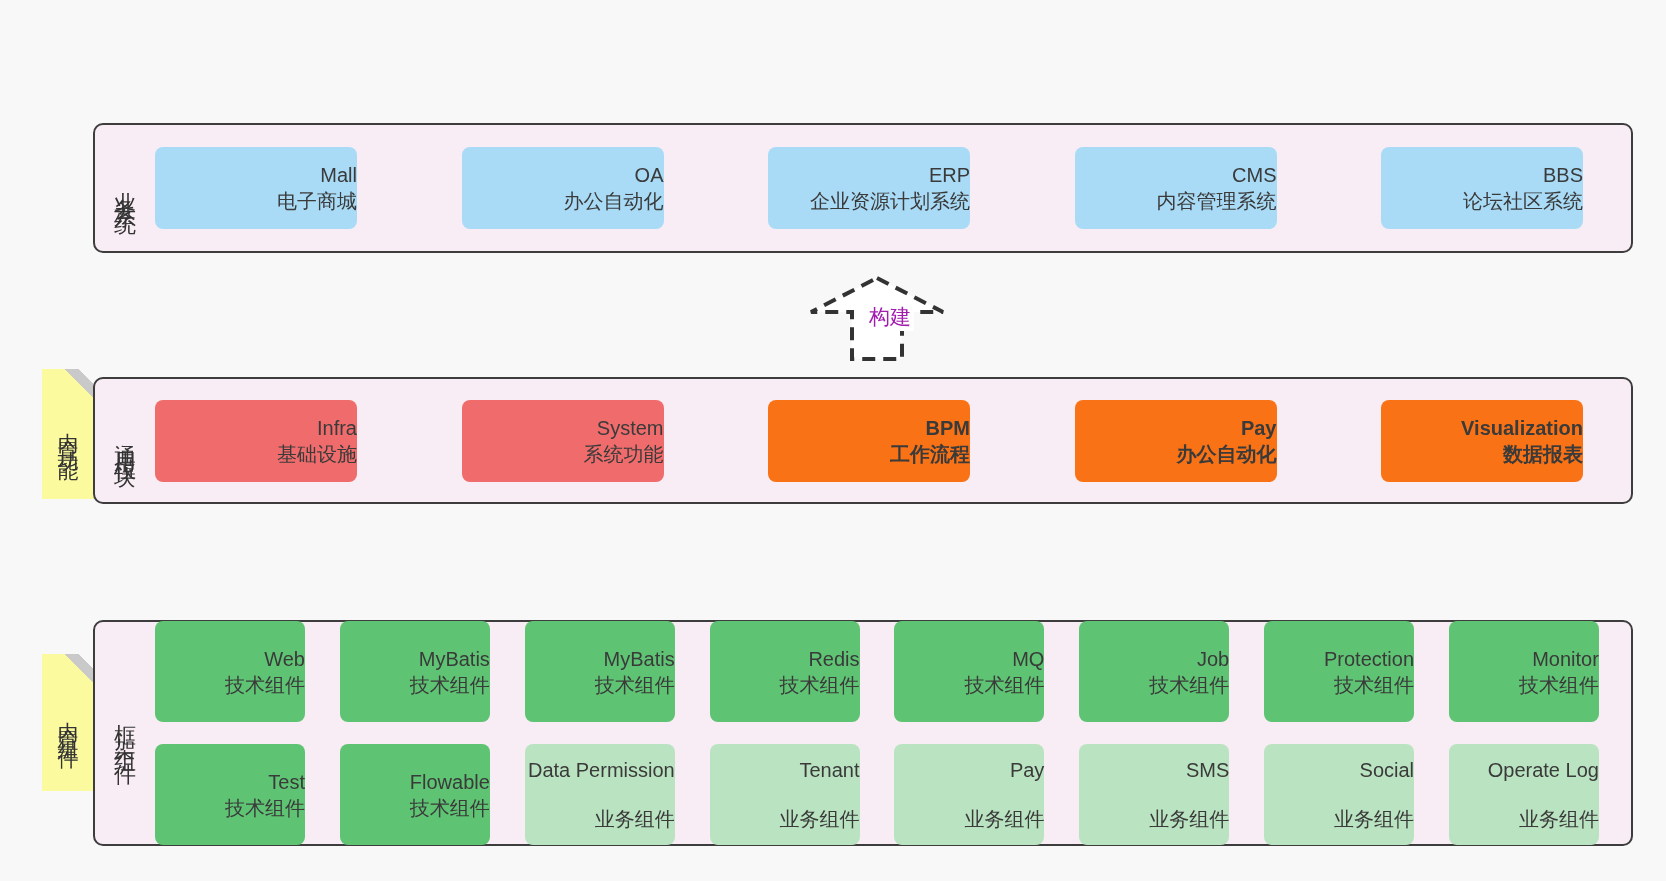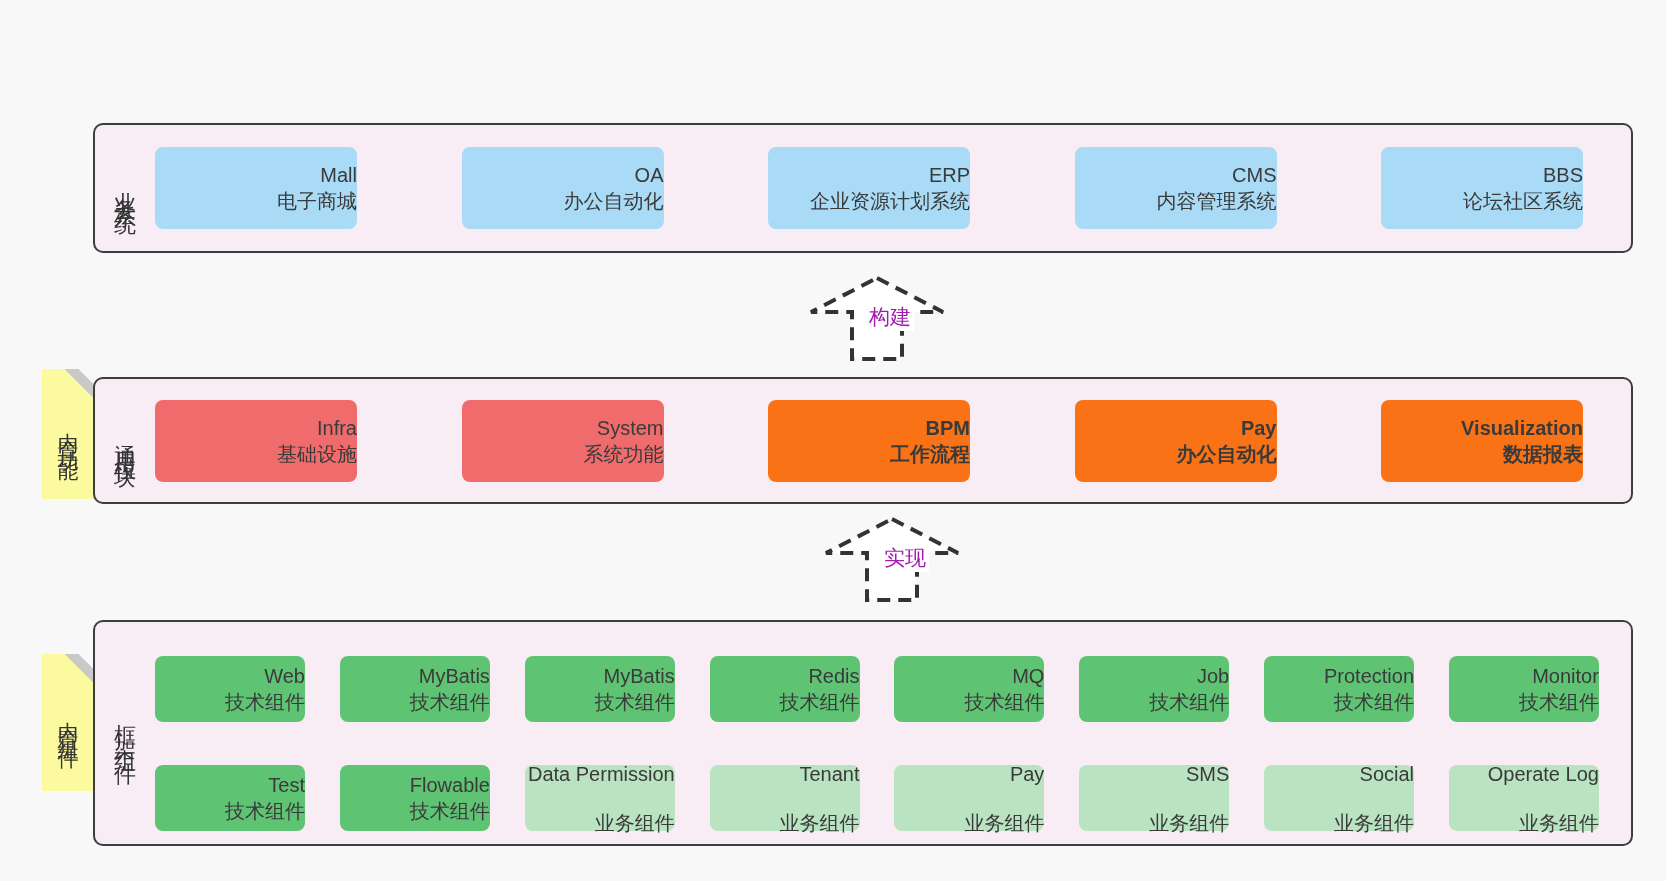--- a/index.html
+++ b/index.html
@@ -47,21 +47,21 @@
   .band-row{display:flex;justify-content:space-between;}
 
   
   .box{
     border-radius:8px;
     display:flex;flex-direction:column;align-items:flex-end;justify-content:center;
     text-align:center;
     font-size:20px;line-height:26px;color:#3a3a3a;
   }
   .box-wide{width:202px;height:82px;flex:0 0 202px;}
-  .box-small{width:150px;height:66px;flex:0 0 150px;margin-top:21px;}
+  .box-small{width:150px;height:101px;flex:0 0 150px;}
   .v-blue{background:#a9dbf6;}
   .v-red{background:#f06c6c;}
   .v-pink{background:#f97316;font-weight:bold;}
   .v-green{background:#5ec473;}
   .v-green-light{background:#bae4c1;gap:23px;}
 
   
   .note{
     position:absolute;left:42px;width:52px;
     background:linear-gradient(225deg,#f8f8f8 0px,#f8f8f8 11px,#c9c9c9 11px,#c9c9c9 21px,#fbfa9e 21px);
@@ -149,26 +149,20 @@
         <span>Pay</span>
         <span>办公自动化</span>
       </div>
       <div class="box box-wide v-pink">
         <span>Visualization</span>
         <span>数据报表</span>
       </div>
     </div>
   </section>
 
-  <div class="arrow arrow-2">
-    <svg viewBox="0 0 160 90">
-      <polygon points="80,5 146,39 105,39 105,86 55,86 55,39 14,39" fill="#ffffff" stroke="#333333" stroke-width="4" stroke-dasharray="13 8"></polygon>
-    </svg>
-    <div class="arrow-label">实现</div>
-  </div>
 
   <section class="band band-3">
     <div class="band-label">框架组件</div>
     <div class="band-rows">
       <div class="band-row">
         <div class="box box-small v-green">
           <span>Web</span>
           <span>技术组件</span>
         </div>
         <div class="box box-small v-green">

